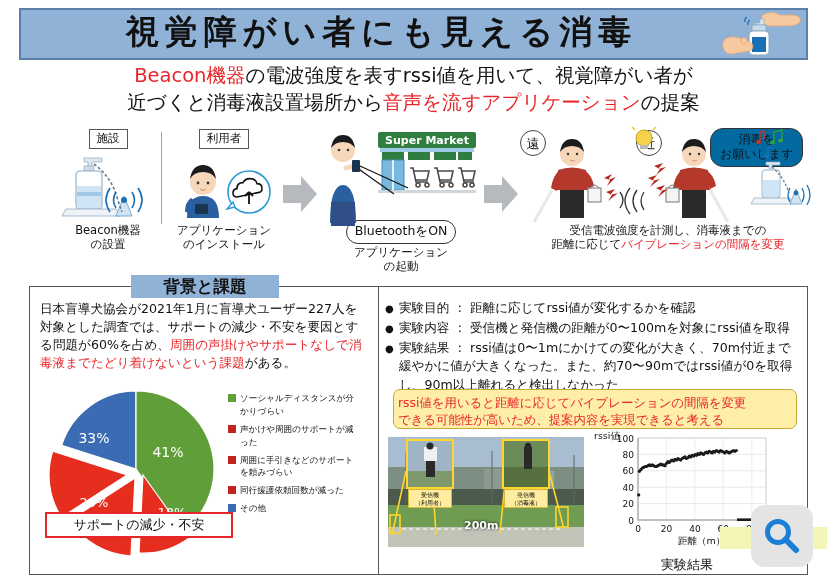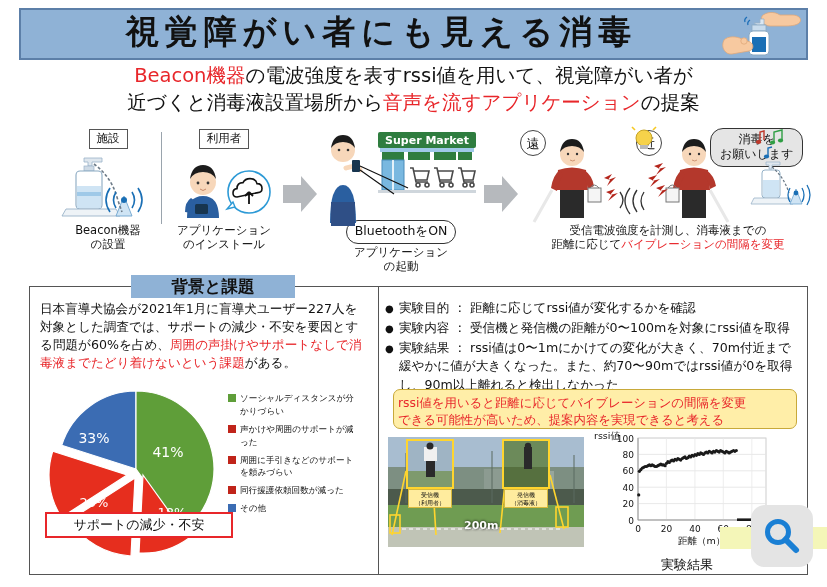--- a/index.html
+++ b/index.html
@@ -96,21 +96,21 @@
     font-size: 12.5px;
     padding: 2px 8px 3px 8px;
     color: #111;
     font-family: "DejaVu Sans", "Liberation Sans", sans-serif;
     white-space: nowrap;
   }
   .bubble2 {
     display: inline-block;
     border: 1.4px solid #333;
     border-radius: 13px;
-    background: #e5e5e5;
+    background: #0369a1;
     font-size: 12px;
     padding: 3px 9px 4px 9px;
     color: #111;
     line-height: 1.25;
     text-align: center;
     font-family: "DejaVu Sans", "Liberation Sans", sans-serif;
   }
   .circletag {
     display: inline-block;
     width: 26px; height: 26px; line-height: 25px;
@@ -507,21 +507,21 @@
         </svg>
       </div>
       <div class="cap" style="margin-top:-2px; white-space:normal;">
         <span style="white-space:pre-line;">受信電波強度を計測し、消毒液までの
 距離に応じて</span><span class="r">バイブレーションの間隔を変更</span>
       </div>
     </div>
   </div>
 
   <div class="panel" style="left:29px; top:286px; width:350px; height:289px;"></div>
-  <div class="panel-head" style="left:131px; top:275px; width:164px;">背景と課題</div>
+  <div class="panel-head" style="left:131px; top:275px; width:148px;">背景と課題</div>
 
   <div class="body-text" style="left:40px; top:300px; width:330px;">
     <span>日本盲導犬協会が2021年1月に盲導犬ユーザー227人を対象とした調査では、サポートの減少・不安を要因とする問題が60%を占め、</span><span class="r">周囲の声掛けやサポートなしで消毒液までたどり着けないという課題</span><span>がある。</span>
   </div>
 
   <div class="pie-wrap" style="left:38px; top:381px; width:196px; height:186px;">
     <svg viewBox="0 0 196 186" width="196" height="186">
       <g transform="translate(98,88)">
 
         <path d="M 0 0 L 0 -78 A 78 78 0 0 0 -74.3 -23.8 Z" fill="#3b6cb3" stroke="#ffffff" stroke-width="1.2"></path>

